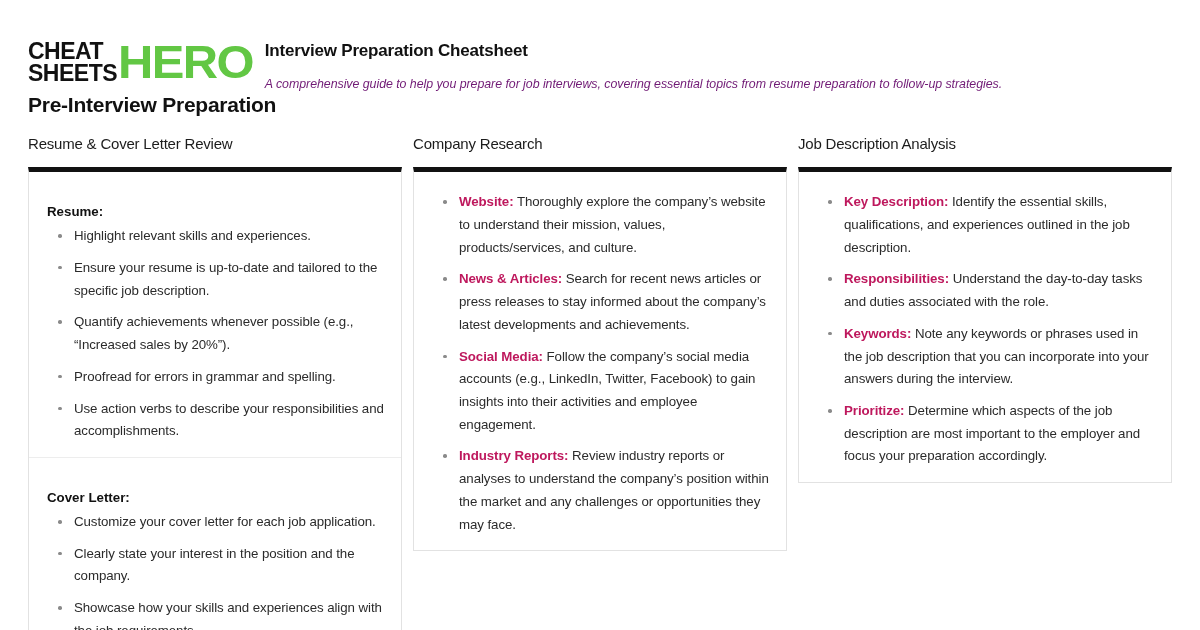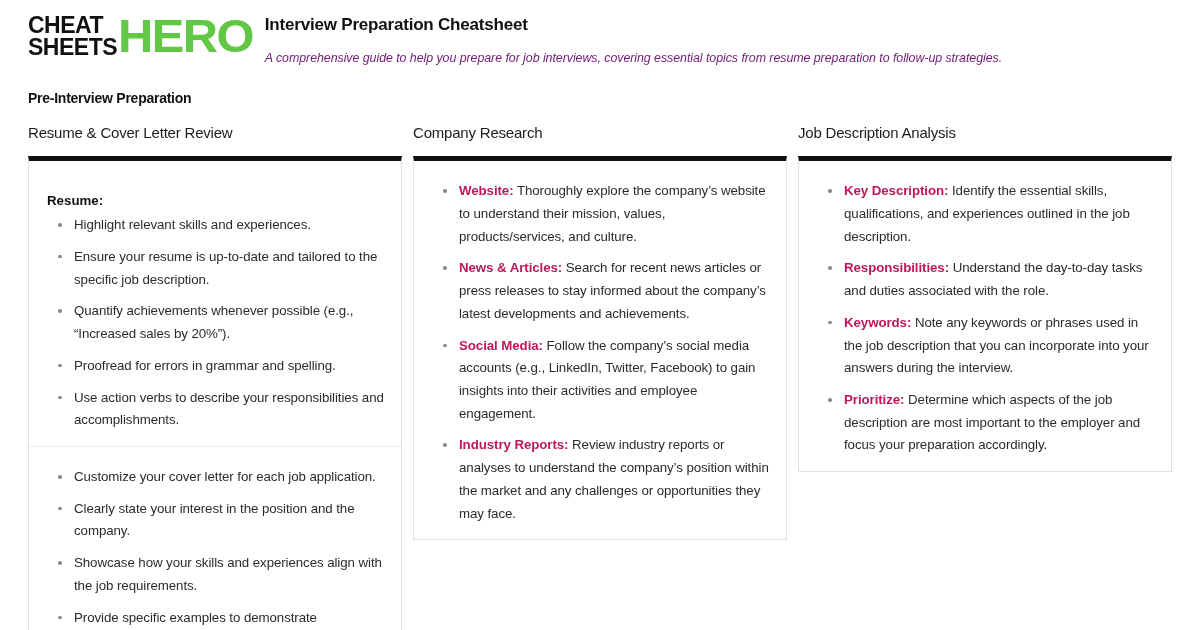--- a/index.html
+++ b/index.html
@@ -22,21 +22,21 @@
     width: 1200px;
     height: 630px;
     padding: 0 28px;
     overflow: hidden;
   }
 
   
   .header {
     display: flex;
     align-items: flex-start;
-    padding-top: 12px;
+    padding-top: 38px;
     gap: 17px;
   }
 
   .logo {
     display: flex;
     align-items: center;
     flex: 0 0 auto;
     padding-top: 2px;
   }
 
@@ -85,22 +85,21 @@
     margin-top: 15px;
     font-size: 12.4px;
     line-height: 1.35;
     color: #701a75;
     letter-spacing: -0.05px;
     font-style: italic;
   }
 
   
   .section-title {
-    margin-top: 23px;
-    font-size: 14px;
+    font-size: 21px;
     font-weight: bold;
     color: #111111;
     letter-spacing: -0.25px;
   }
 
   
   .columns {
     display: flex;
     margin-top: 18px;
     gap: 11px;
@@ -209,20 +208,21 @@
             <div class="block-heading">Resume:</div>
             <ul class="bullets">
               <li><span>Highlight relevant skills and experiences.</span></li>
               <li><span>Ensure your resume is up-to-date and tailored to the specific job description.</span></li>
               <li><span>Quantify achievements whenever possible (e.g., “Increased sales by 20%”).</span></li>
               <li><span>Proofread for errors in grammar and spelling.</span></li>
               <li><span>Use action verbs to describe your responsibilities and accomplishments.</span></li>
             </ul>
           </div>
           <div class="card-block">
+            <div class="block-heading">Cover Letter:</div>
             <ul class="bullets">
               <li><span>Customize your cover letter for each job application.</span></li>
               <li><span>Clearly state your interest in the position and the company.</span></li>
               <li><span>Showcase how your skills and experiences align with the job requirements.</span></li>
               <li><span>Provide specific examples to demonstrate</span></li>
             </ul>
           </div>
         </div>
       </div>
       <div class="column">

